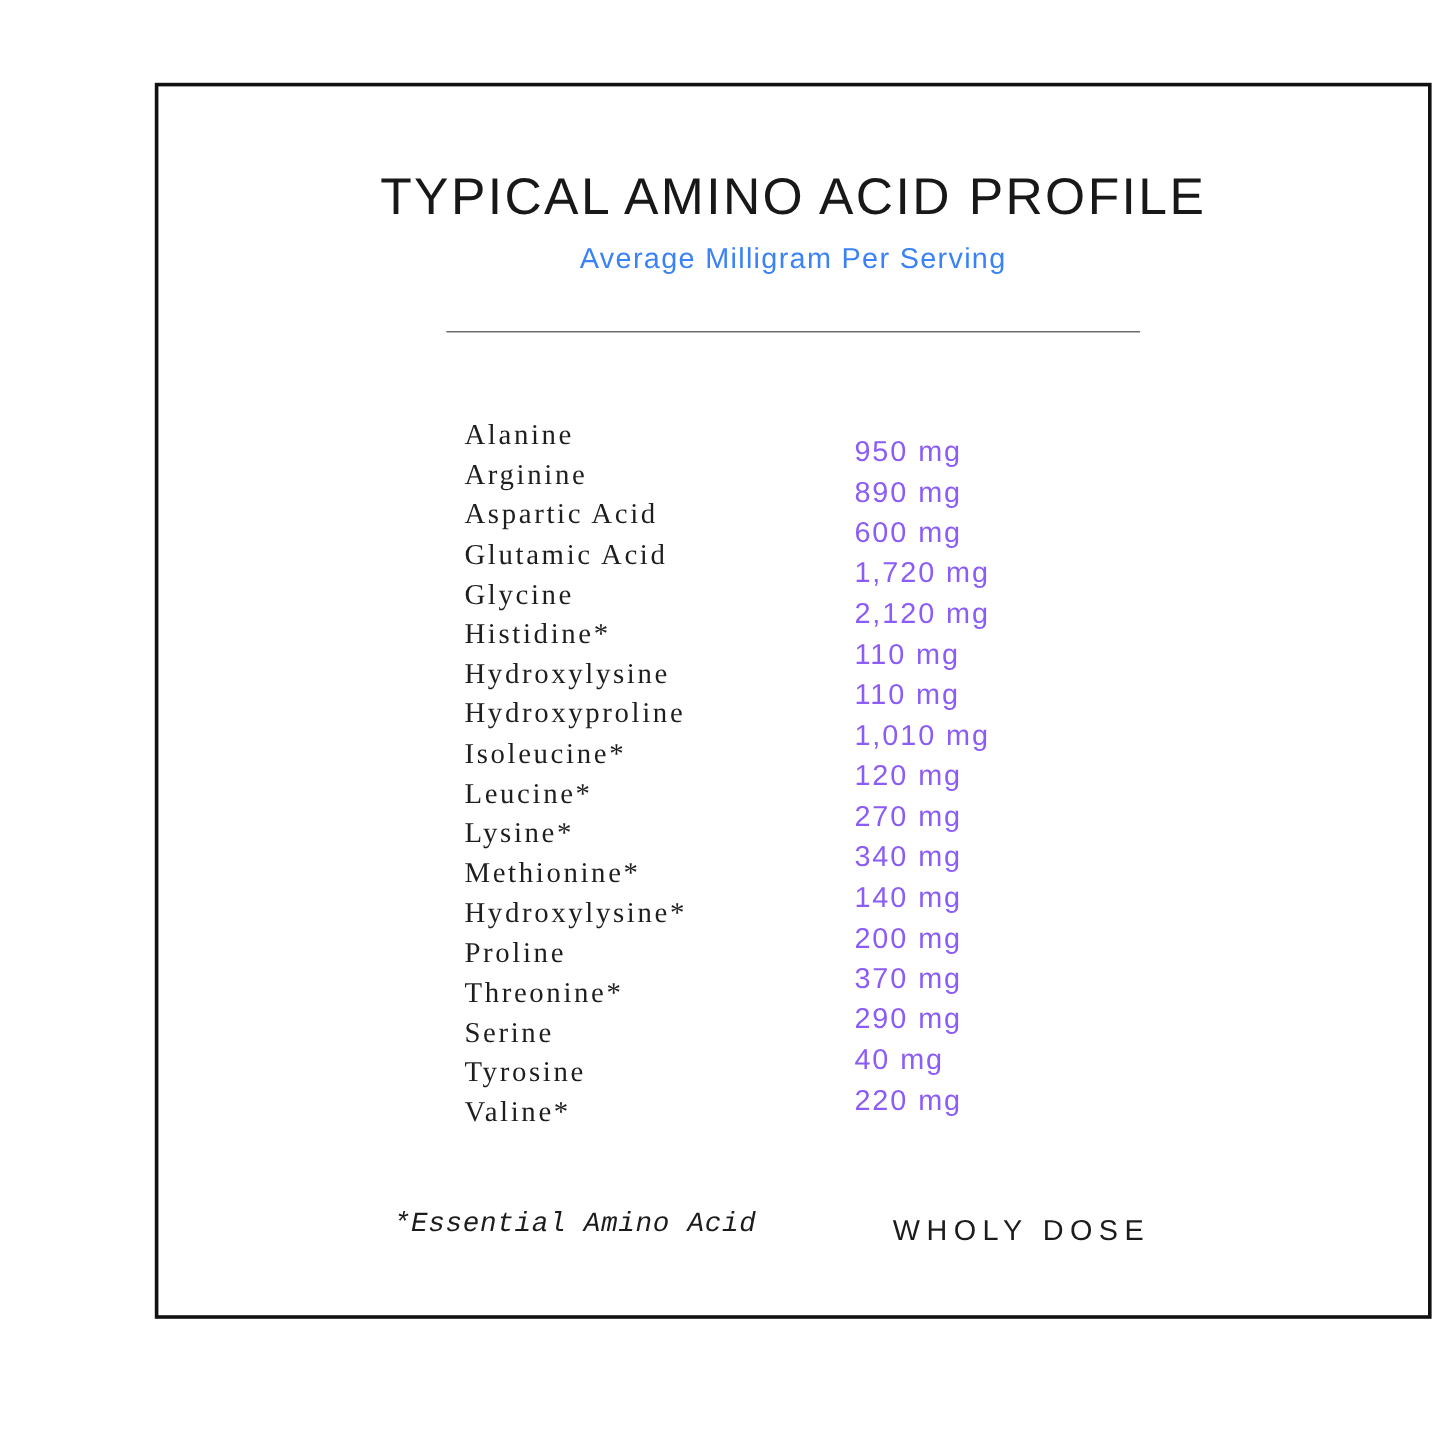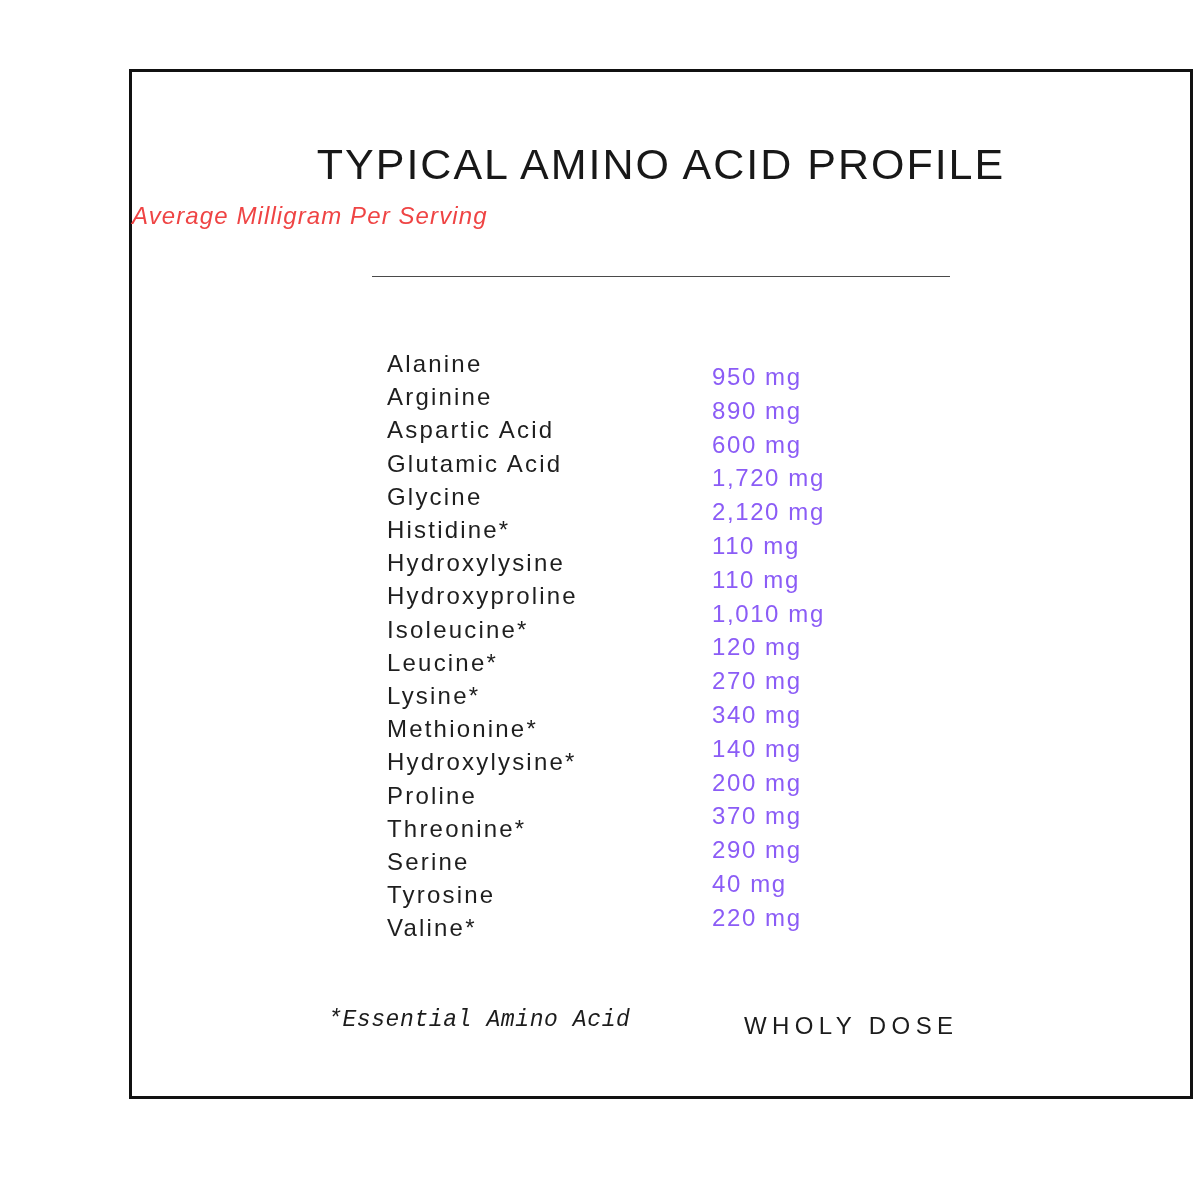--- a/index.html
+++ b/index.html
@@ -35,24 +35,24 @@
     letter-spacing: 2.0px;
     font-weight: 400;
     color: #181818;
     white-space: nowrap;
   }
   .subtitle {
     position: absolute;
     left: 0;
     right: 0;
     top: 130px;
+    text-align: center;
     font-size: 24px;
-    font-style: italic;
     letter-spacing: 1.1px;
-    color: #ef4444;
+    color: #3b82f6;
   }
   .divider {
     position: absolute;
     left: 50%;
     transform: translateX(-50%);
     top: 204px;
     width: 578px;
     height: 1px;
     background: #4a4a4a;
   }
@@ -73,20 +73,21 @@
     left: 580px;
     top: 13px;
     width: 330px;
   }
   .name-row {
     font-size: 24px;
     letter-spacing: 2.2px;
     line-height: 33.2px;
     color: #1e1e1e;
     white-space: nowrap;
+    font-family: Liberation Serif, serif;
   }
   .value-row {
     font-size: 24px;
     letter-spacing: 1.6px;
     line-height: 33.8px;
     color: #8b5cf6;
     white-space: nowrap;
   }
   .footnote {
     position: absolute;

